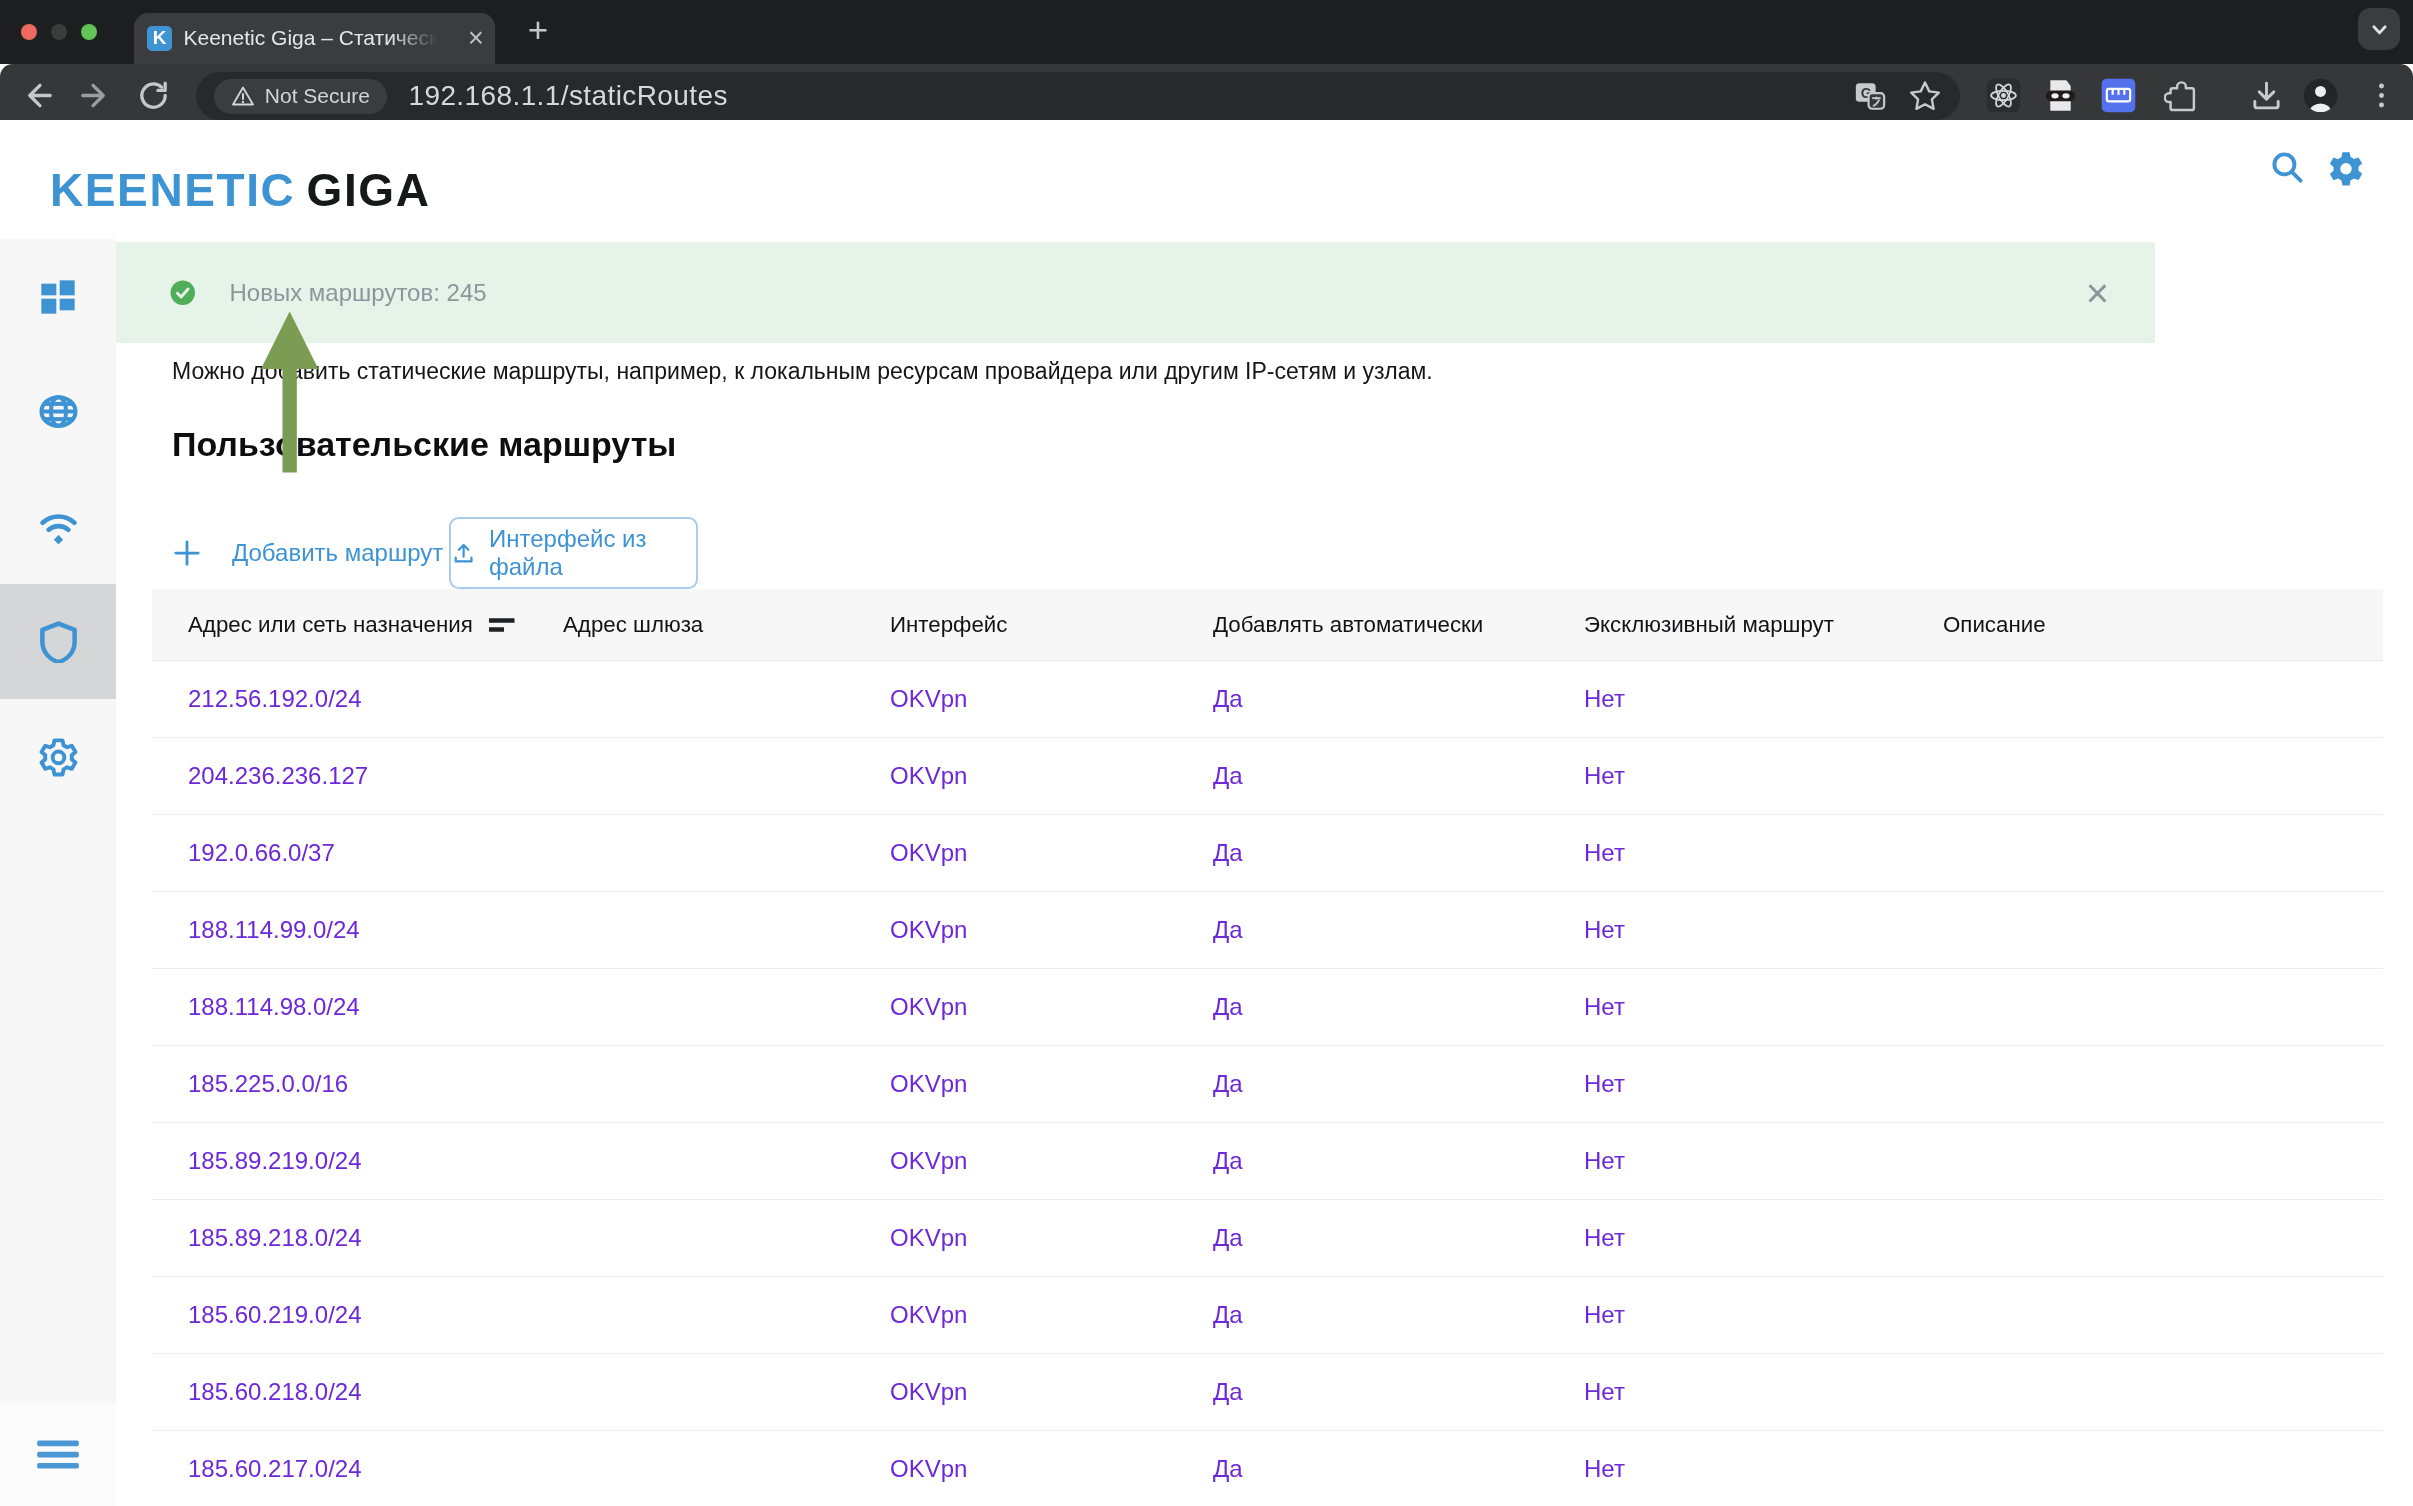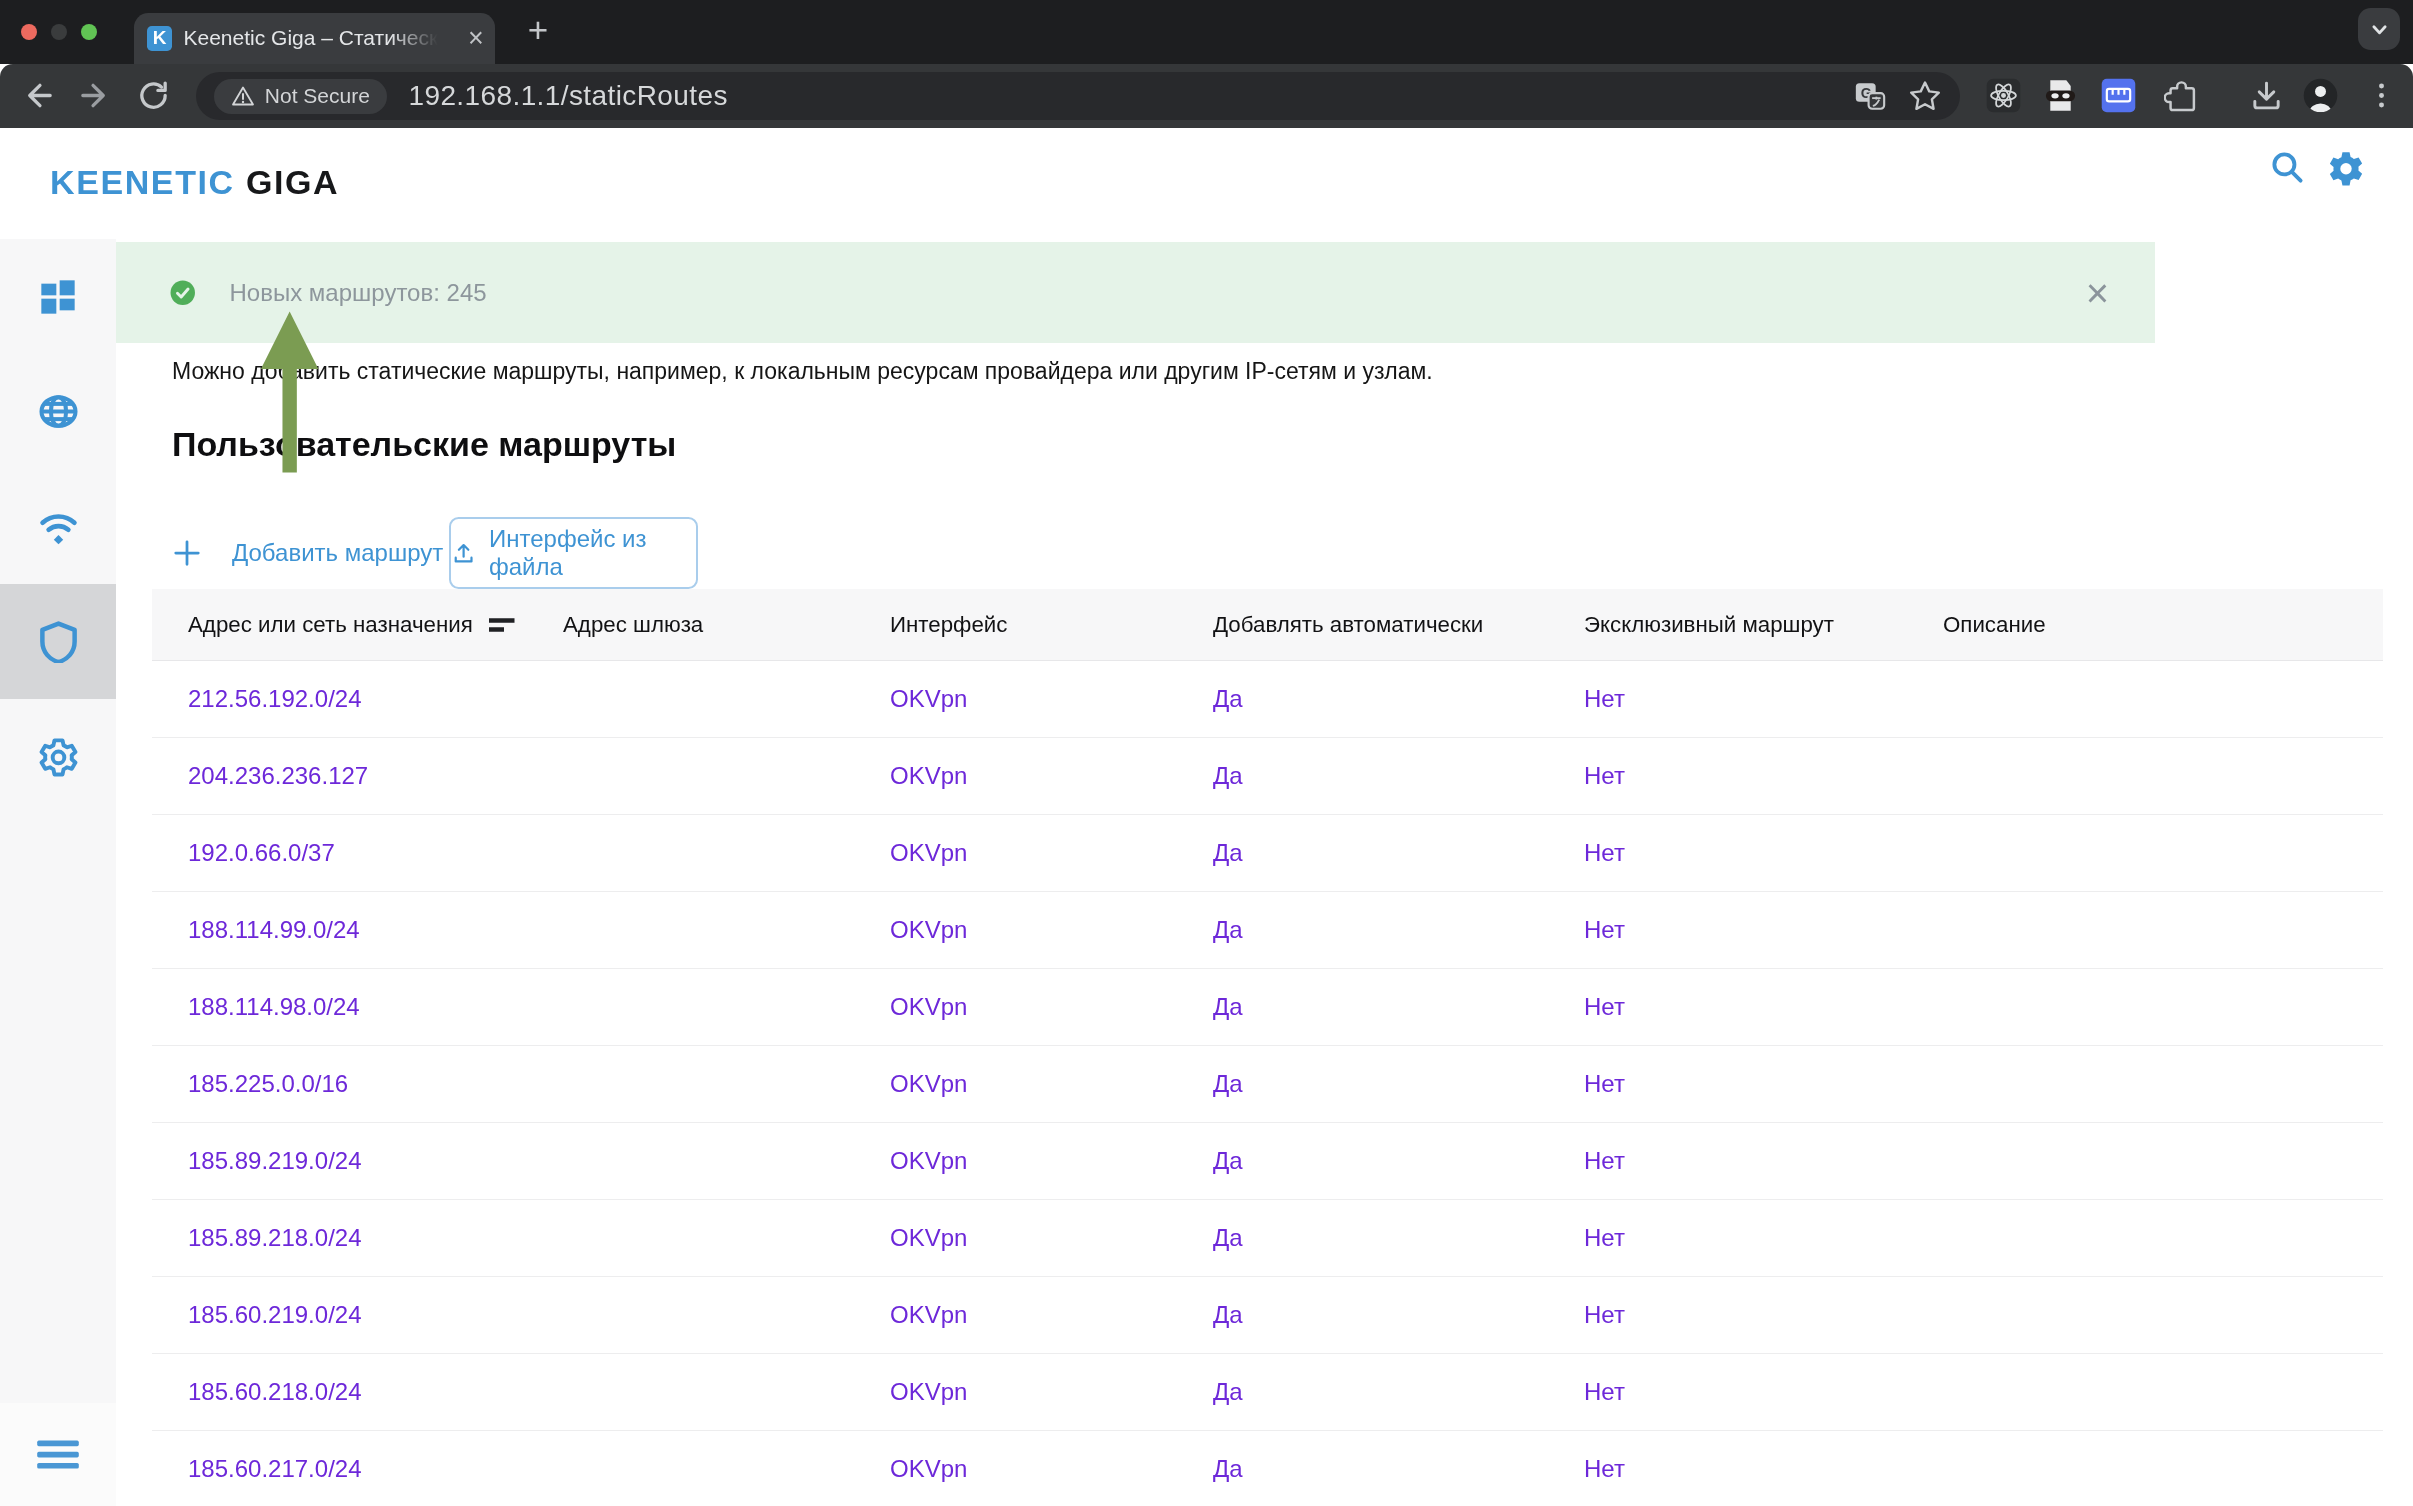--- a/index.html
+++ b/index.html
@@ -17,34 +17,34 @@
          background:linear-gradient(90deg, rgba(58,60,63,0), #3a3c3f 85%); }
   #favicon { width:25.5px; height:25.5px; border-radius:4.8px; background:#3e93d3; color:#fff;
          font-weight:bold; font-size:19px; display:flex; align-items:center; justify-content:center; flex:0 0 auto;}
   #tab-close { position:absolute; right:11.2px; top:50%; transform:translateY(-50%); color:#c0c3c6;
          font-size:27px; line-height:1; }
   #newtab-btn { position:absolute; left:517px; top:11.2px; width:42px; height:42px; color:#c3c6c9;
          font-size:35px; line-height:38px; text-align:center; font-weight:300;}
   #tab-search-btn { position:absolute; left:2358px; top:8px; width:42px; height:42px; border-radius:12.8px;
          background:#3a3c3f; display:flex; align-items:center; justify-content:center; }
 
-  #toolbar { position:absolute; left:0; top:64px; width:2413px; height:64px; background:#353739;
+  #toolbar { position:absolute; left:0; top:64px; width:2413px; height:56px; background:#353739;
          border-radius:12.8px 12.8px 0 0; }
   .tb-icon { position:absolute; top:14.4px; width:35px; height:35px; }
   #urlbar { position:absolute; left:196px; top:8px; width:1764px; height:48px; border-radius:24px;
          background:#28292c; display:flex; align-items:center; padding:0 17.6px; }
   #sec-chip { display:flex; align-items:center; gap:9.6px; background:#3a3c3f; border-radius:17.6px;
          height:35px; padding:0 17.6px; color:#d3d5d7; font-size:21px; }
   #url-text { color:#d6d8da; font-size:28px; margin-left:21px; letter-spacing:0.4px; }
   #urlbar-right { margin-left:auto; display:flex; align-items:center; gap:21px; }
   .ext-divider { position:absolute; left:2221px; top:78px; width:1.6px; height:35px; background:#56585c; }
 
   
   #appheader { position:absolute; left:0; top:128px; width:2413px; height:112px; background:#fff; }
-  #logo { position:absolute; left:50px; top:35px; font-size:34px; font-weight:bold; letter-spacing:1.6px; }
+  #logo { position:absolute; left:50px; top:35px; font-size:46px; font-weight:bold; letter-spacing:1.6px; }
   #logo .brand1 { color:#3e93d3; }
   #logo .brand2 { color:#17181a; margin-left:11.2px; }
   #hdr-search { position:absolute; left:2269px; top:21px; width:37px; height:37px; }
   #hdr-gear   { position:absolute; left:2327px; top:21px; width:38px; height:38px; }
 
   
   #sidebar { position:absolute; left:0; top:239px; width:116px; height:1164px; background:#f7f7f8; }
   .side-item { position:relative; width:116px; height:115px; display:flex; align-items:center; justify-content:center; }
   .side-item.active { background:#d5d6d8; }
   #sidebar-bottom { position:absolute; left:0; top:1403px; width:116px; height:104px; background:#fbfbfb;

